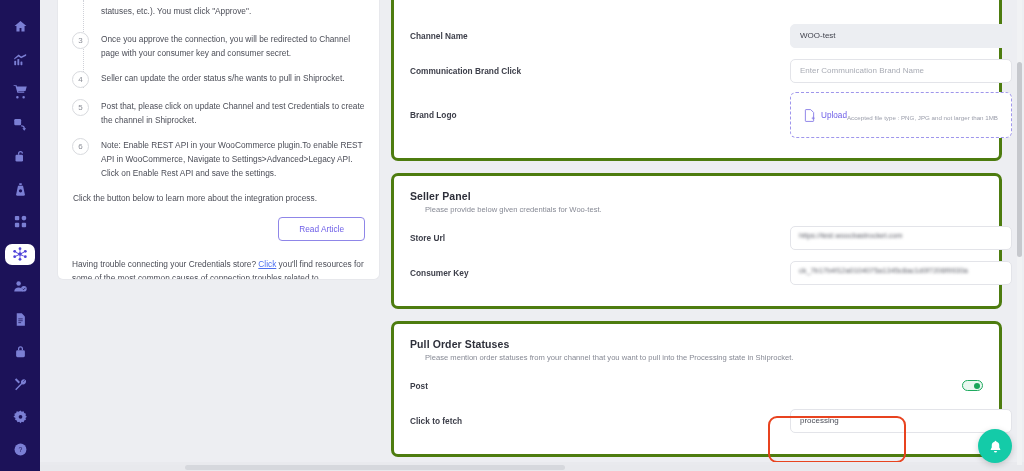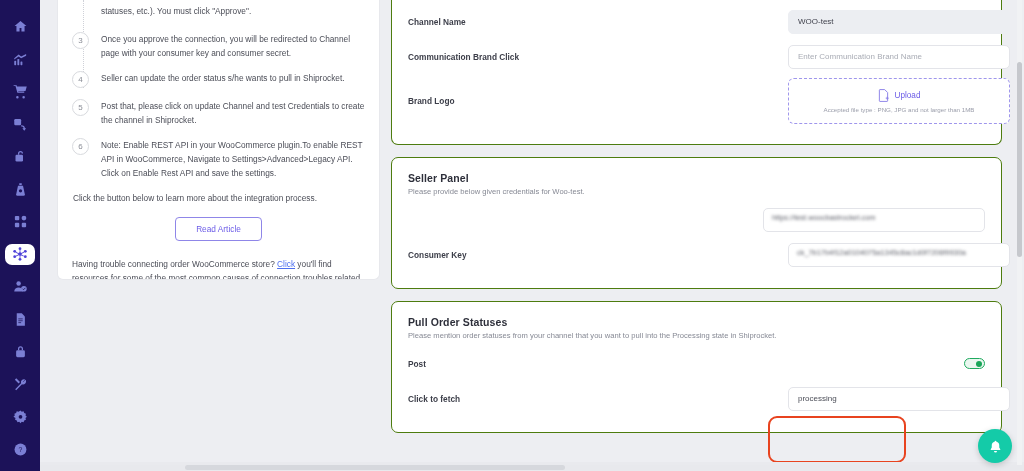--- a/index.html
+++ b/index.html
@@ -71,21 +71,21 @@
     display: flex; align-items: center; justify-content: center;
     margin-right: 12px; margin-top: 0px;
     position: relative; z-index: 2;
   }
   .step-num.hidden-num { visibility: hidden; }
   .step-text {
     font-size: 8.3px; line-height: 14px; color: #4b4d57;
     flex: 1 1 auto;
   }
   .plain-note { font-size: 8.3px; line-height: 14px; color: #4b4d57; margin: 10px 0 0 1px; }
-  .read-article-wrap { display: flex; justify-content: center; margin-top: 12px; }
+  .read-article-wrap { display: flex; justify-content: flex-end; margin-top: 12px; }
   .read-article {
     border: 1px solid #8f86e8;
     color: #6c5ce7;
     background: #fff;
     border-radius: 4px;
     font-size: 8.3px;
     padding: 6px 20px;
     cursor: pointer;
     font-family: "Liberation Sans", sans-serif;
   }
@@ -97,28 +97,28 @@
 
   
   .right-col {
     flex: 1 1 auto;
     padding: 0 22px 0 11px;
     overflow: hidden;
     position: relative;
   }
   .card {
     background: #fff;
-    border: 1px solid #4d7c0f;
+    border: 3px solid #4d7c0f;
     border-radius: 7px;
     margin-bottom: 12px;
     padding: 14px 16px 16px 16px;
   }
-  .card.first { border-top: none; border-radius: 0 0 7px 7px; padding-top: 4px; }
+  .card.first { border-top: none; border-radius: 0 0 7px 7px; padding-top: 18px; }
   .section-title { font-size: 10.5px; font-weight: bold; color: #2d2f3a; letter-spacing: .1px; }
-  .section-sub { font-size: 7.6px; color: #868994; margin-top: 3px; margin-bottom: 6px; }
+  .section-sub { font-size: 7.6px; color: #868994; margin-top: 3px; margin-bottom: 6px; margin-left: 15px; }
 
   .frow { display: flex; align-items: center; min-height: 35px; padding: 4px 0; }
   .flabel { flex: 0 0 380px; font-size: 8.3px; color: #3c3e49; font-weight: bold; }
   .fctl { flex: 1 1 auto; display: flex; justify-content: flex-end; }
 
   .inp {
     width: 222px; height: 24px;
     border: 1px solid #e3e4e9;
     border-radius: 5px;
     background: #fff;
@@ -144,21 +144,21 @@
     pointer-events: none;
   }
   .blurval.mid { width: 190px; }
   .blurval.small { width: 150px; }
 
   
   .upload-box {
     width: 222px; height: 46px;
     border: 1px dashed #9f96ec;
     border-radius: 6px;
-    display: flex; flex-direction: column;
+    display: flex; flex-direction: row;
     align-items: center; justify-content: center;
     cursor: pointer;
     background: #fff;
   }
   .upload-row { display: flex; align-items: center; gap: 6px; }
   .upload-label { color: #6c5ce7; font-size: 8.2px; }
   .upload-hint { font-size: 6.2px; color: #9a9daa; margin-top: 4px; }
 
   
   .toggle {
@@ -367,21 +367,21 @@
           </div>
         </div>
 
         <p class="plain-note">Click the button below to learn more about the integration process.</p>
 
         <div class="read-article-wrap">
           <button class="read-article">Read Article</button>
         </div>
 
         <p class="trouble">
-          <span>Having trouble connecting order WooCommerce store? </span><a href="#">Click</a><span> you'll find resources for some of the most common causes of connection troubles related to integrations.</span>
+          <span>Having trouble connecting your Credentials store? </span><a href="#">Click</a><span> you'll find resources for some of the most common causes of connection troubles related to integrations.</span>
         </p>
       </div>
     </div>
 
     <div class="right-col">
 
       <div class="card first">
         <div class="frow">
           <div class="flabel">Channel Name</div>
           <div class="fctl">
@@ -411,20 +411,21 @@
             </div>
           </div>
         </div>
       </div>
 
       <div class="card">
         <div class="section-title">Seller Panel</div>
         <div class="section-sub">Please provide below given credentials for Woo-test.</div>
 
         <div class="frow">
+          <div class="flabel">Store Url</div>
           <div class="fctl">
             <div class="blurwrap">
               <input class="inp" style="">
               <div class="blurval small">https://test.woocbastrocket.com</div>
             </div>
           </div>
         </div>
 
         <div class="frow">
           <div class="flabel">Consumer Key</div>

